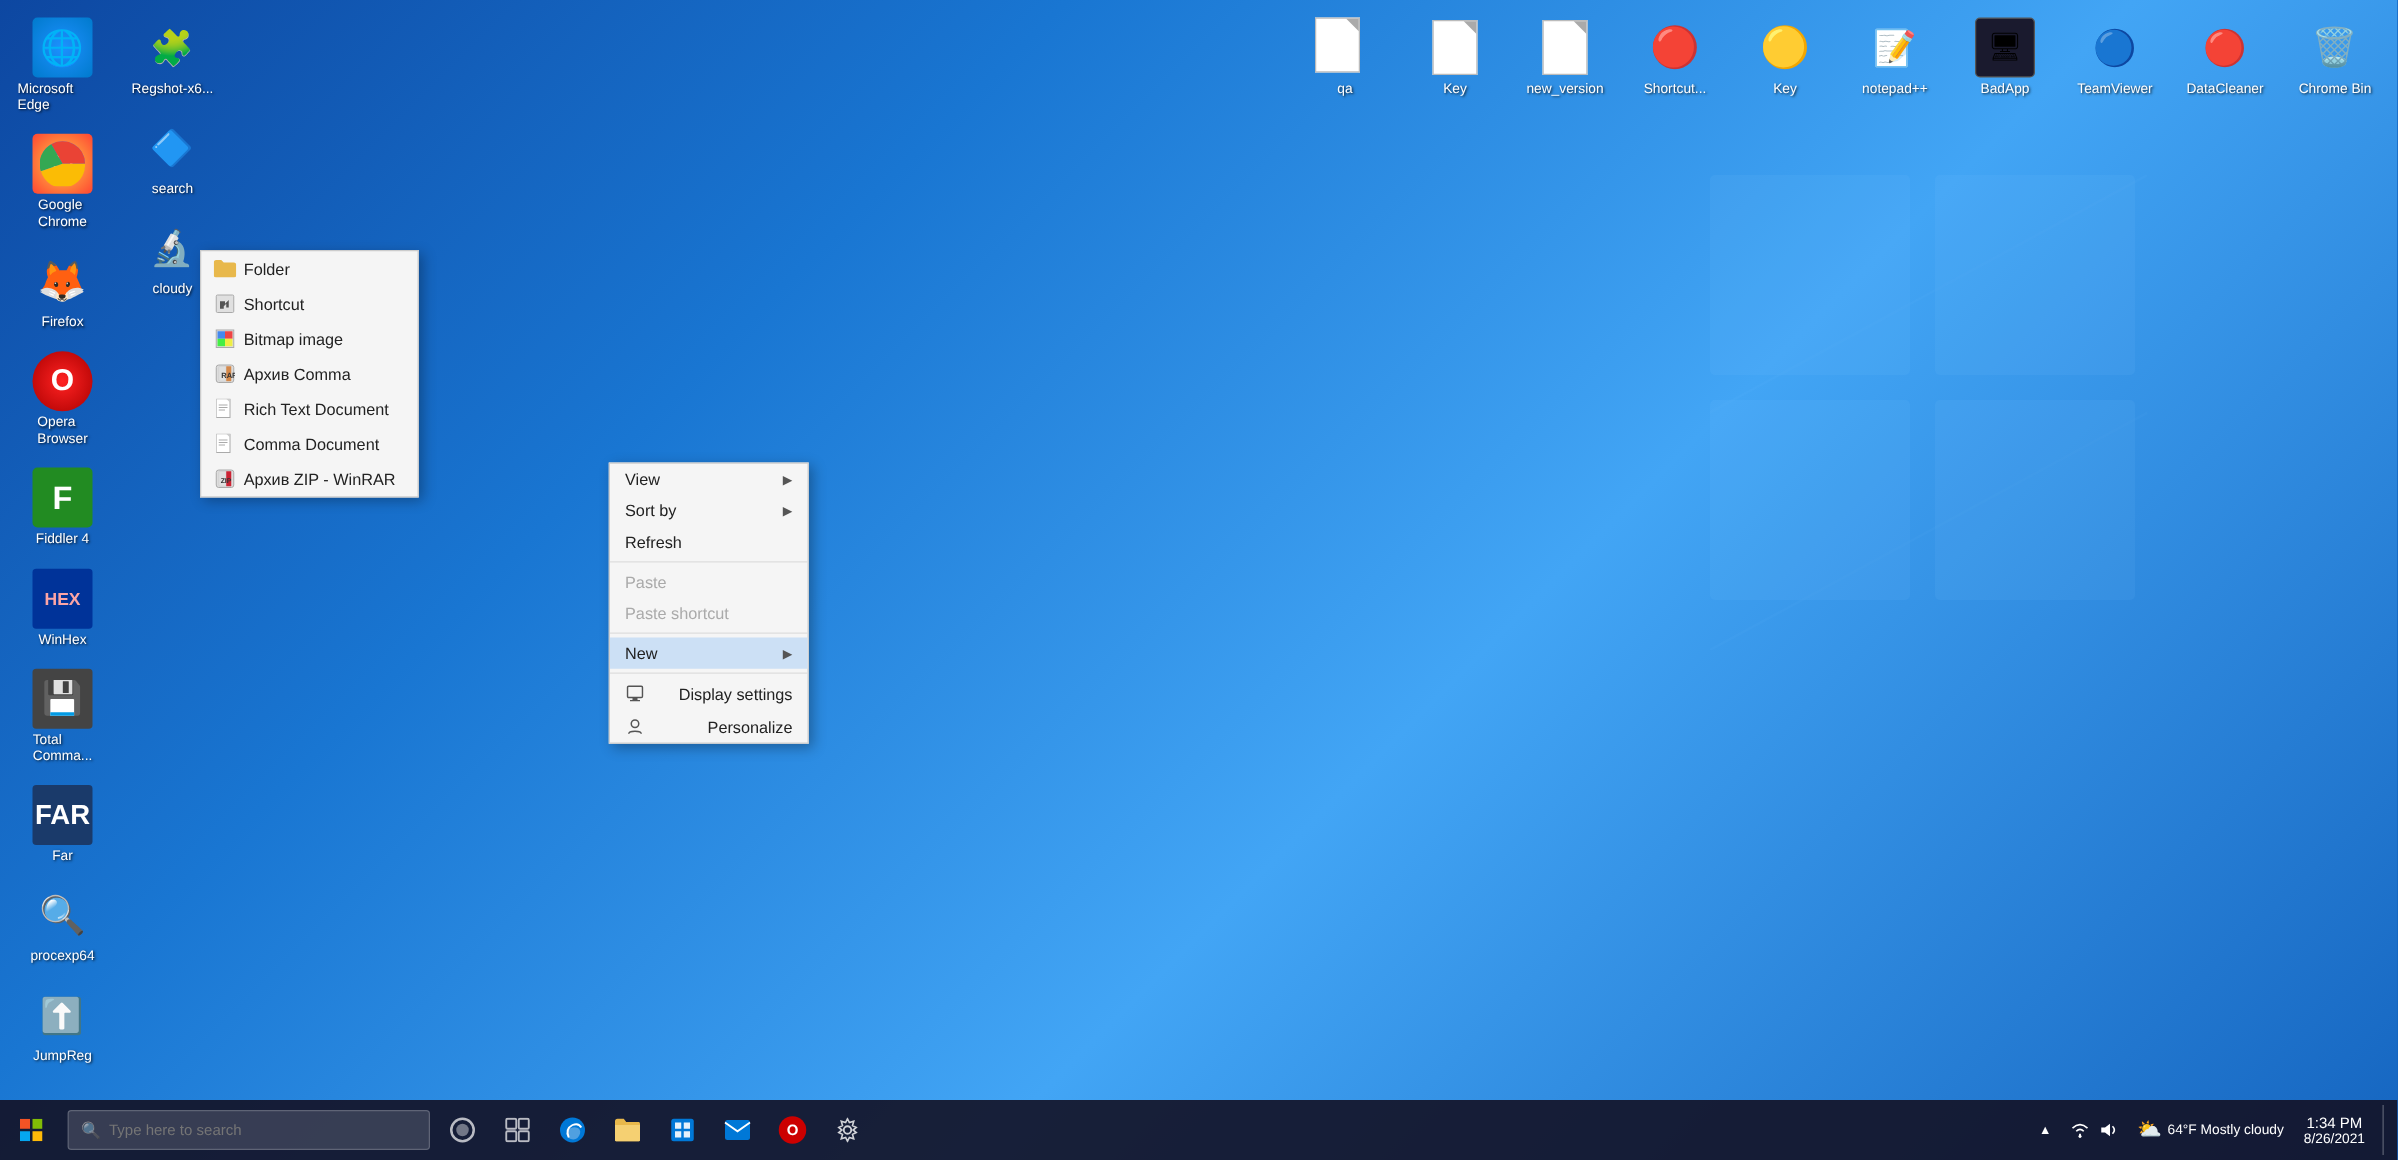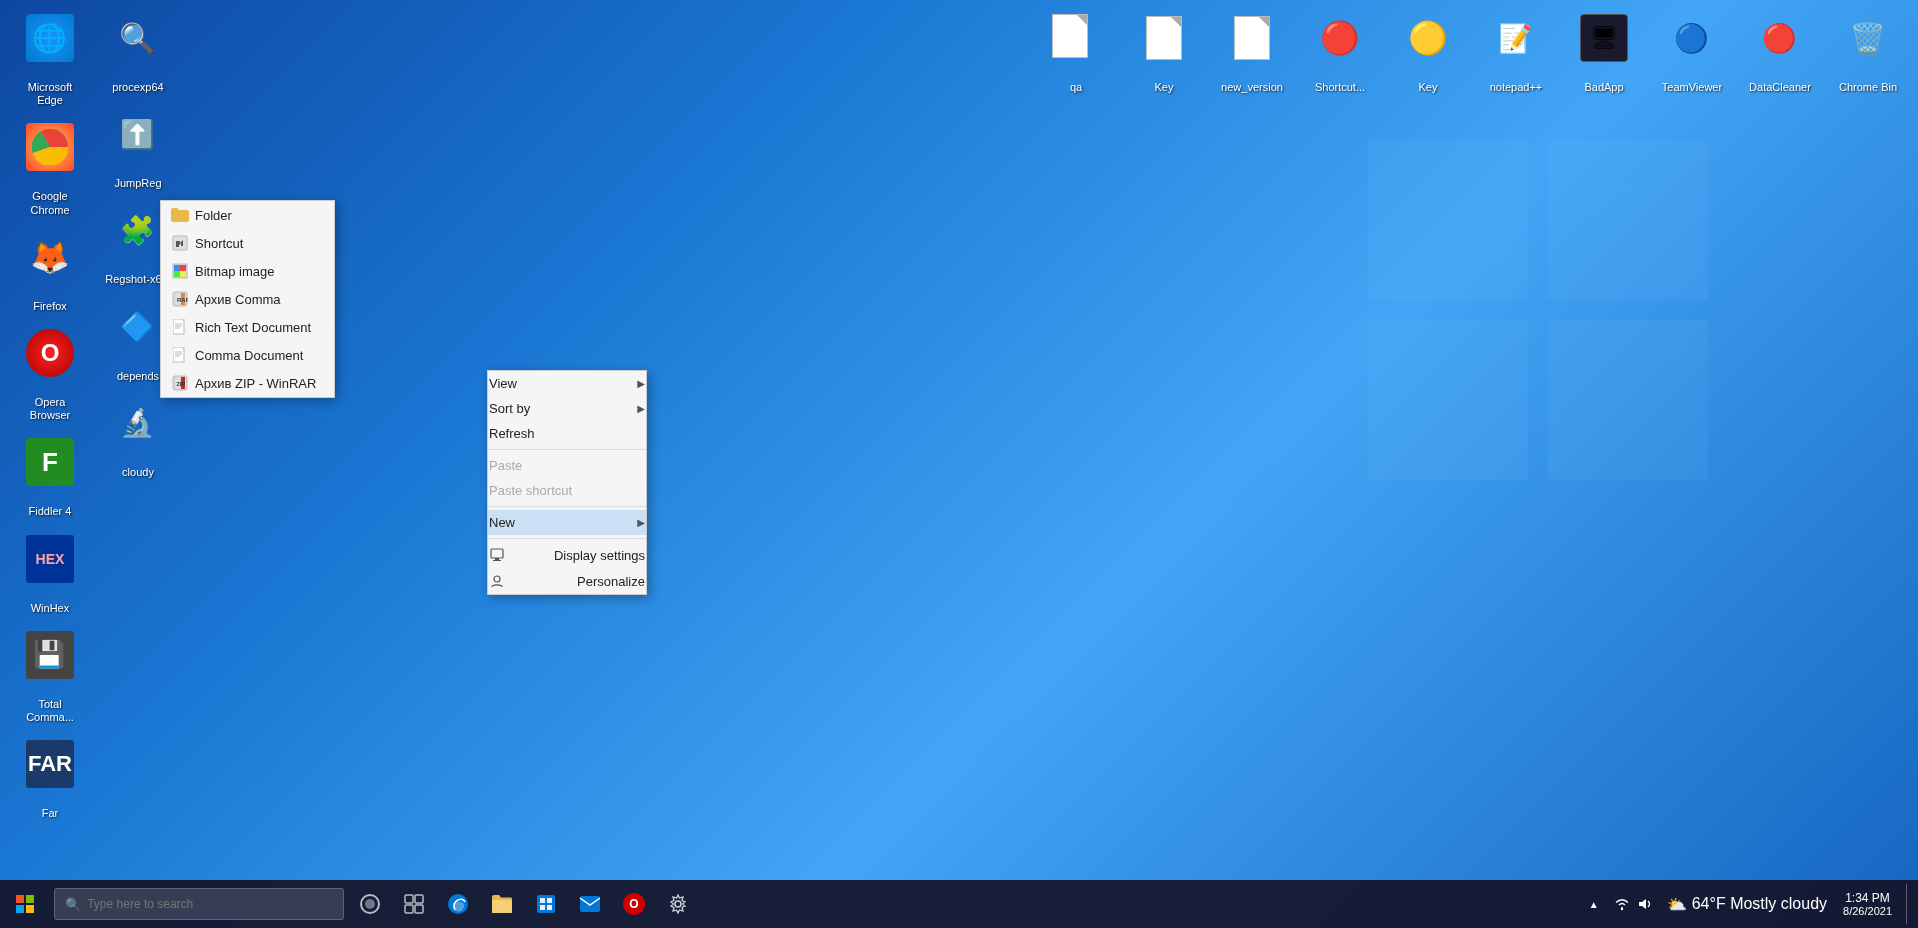--- a/index.html
+++ b/index.html
@@ -60,22 +60,21 @@
       align-items: center;
       justify-content: center;
       font-size: 32px;
       border-radius: 4px;
       position: relative;
     }
 
     .icon-label {
       color: white;
       font-size: 11px;
-      text-align: center;
-      margin-top: 19px;
+      margin-top: 3px;
       text-shadow: 1px 1px 2px rgba(0,0,0,0.8);
       word-break: break-word;
       line-height: 1.2;
     }
 
     
     .desktop-icons-right {
       position: absolute;
       top: 10px;
       right: 10px;
@@ -95,21 +94,21 @@
       box-shadow: 3px 3px 10px rgba(0,0,0,0.3);
       width: 160px;
       z-index: 1000;
       font-size: 13px;
     }
 
     .context-menu-item {
       display: flex;
       align-items: center;
       justify-content: space-between;
-      padding: 5px 1px;
+      padding: 5px 12px;
       cursor: pointer;
       color: #222;
       position: relative;
     }
 
     .context-menu-item.disabled {
       color: #aaa;
       cursor: default;
     }
 
@@ -363,21 +362,21 @@
     <div class="desktop-icon">
       <div class="icon-img" style="background: transparent;">
         <span style="font-size:28px;">🧩</span>
       </div>
       <span class="icon-label">Regshot-x6...</span>
     </div>
     <div class="desktop-icon">
       <div class="icon-img" style="background: transparent;">
         <span style="font-size:28px;">🔷</span>
       </div>
-      <span class="icon-label">depends</span>
+      <span class="icon-label">search</span>
     </div>
     <div class="desktop-icon">
       <div class="icon-img" style="background: transparent;">
         <span style="font-size:28px;">🔬</span>
       </div>
       <span class="icon-label">cloudy</span>
     </div>
   </div>
 
   <div class="desktop-icons-right">
@@ -669,21 +668,21 @@
       <div class="sys-icon">
         <svg width="16" height="14" viewBox="0 0 16 14">
           <path d="M3 5 L3 9 L6 9 L10 12 L10 2 L6 5 Z" fill="white"></path>
           <path d="M12 4 Q15 7 12 10" fill="none" stroke="white" stroke-width="1.3"></path>
         </svg>
       </div>
     </div>
 
     <div class="taskbar-weather">
       <span style="font-size:16px;">⛅</span>
-      <span style="font-size:16px;">64°F  Mostly cloudy</span>
+      <span style="font-size:11px;">64°F  Mostly cloudy</span>
     </div>
 
     <div class="taskbar-time">
       <span style="font-size:12px;">1:34 PM</span>
       <span style="font-size:11px;">8/26/2021</span>
     </div>
 
     <div class="sys-icon" style="width:4px; height:40px; border-left:1px solid rgba(255,255,255,0.3); margin-left:4px;"></div>
   </div>
 </div>

